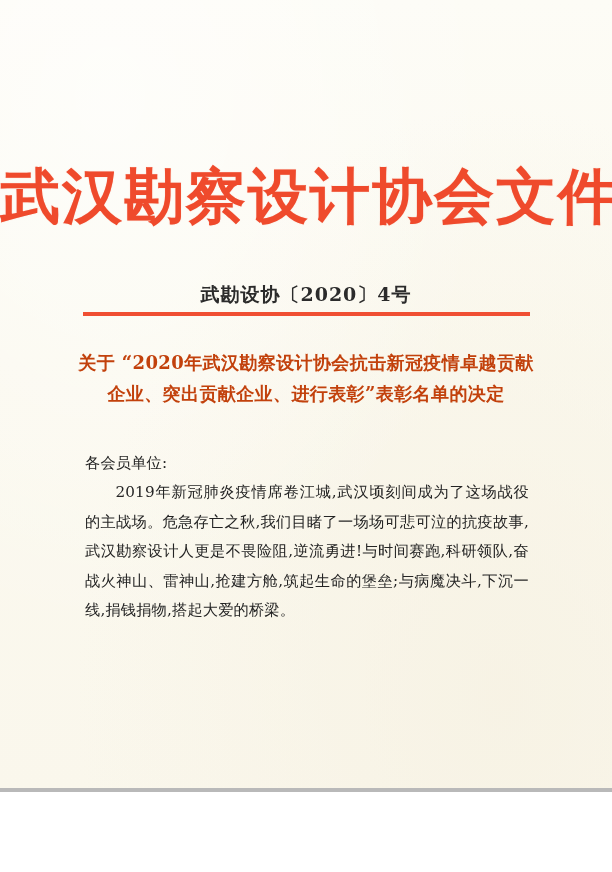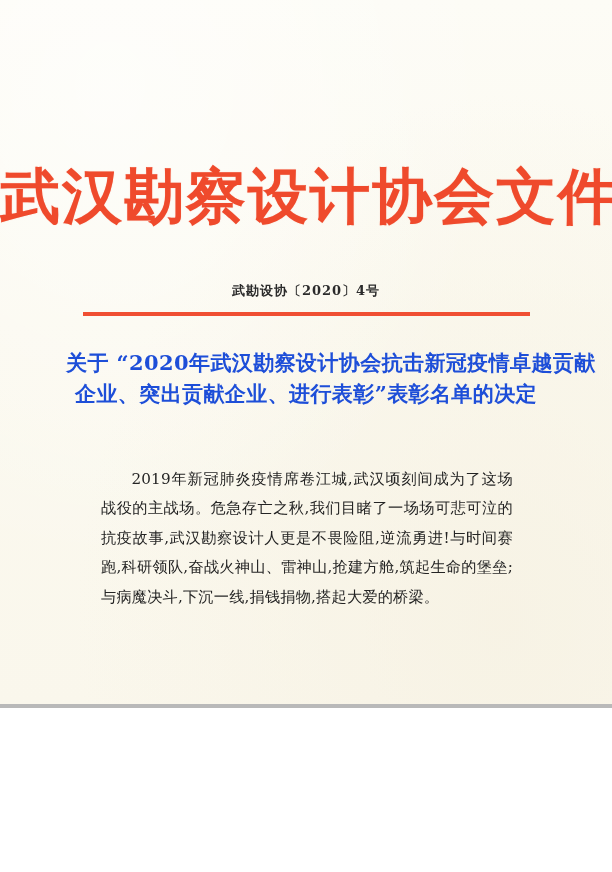--- a/index.html
+++ b/index.html
@@ -6,21 +6,21 @@
     margin: 0;
     padding: 0;
     background: #ffffff;
   }
   body {
     font-family: "DejaVu Serif", "Liberation Serif", serif;
   }
   .page {
     position: relative;
     width: 612px;
-    height: 708px;
+    height: 792px;
     background: #fcfaf1;
     overflow: hidden;
   }
   
   .paper-grain {
     position: absolute;
     inset: 0;
     background:
       radial-gradient(ellipse at 18% 12%, rgba(255,255,255,0.55) 0%, rgba(255,255,255,0) 55%),
       radial-gradient(ellipse at 82% 88%, rgba(246,241,226,0.75) 0%, rgba(255,255,255,0) 60%),
@@ -54,21 +54,21 @@
     white-space: nowrap;
     text-shadow: 0 0 1px rgba(239,74,44,0.35);
   }
 
   .docnum {
     position: absolute;
     top: 282px;
     left: 0;
     right: 0;
     text-align: center;
-    font-size: 13px;
+    font-size: 19px;
     font-weight: bold;
     color: #2b2b2b;
     letter-spacing: 1px;
   }
 
   .red-rule {
     position: absolute;
     top: 312px;
     left: 83px;
     width: 447px;
@@ -76,23 +76,23 @@
     background: #f04f33;
   }
 
   
   .doc-title {
     position: absolute;
     top: 347px;
     left: 66px;
     width: 480px;
     text-align: center;
-    font-size: 21px;
+    font-size: 18px;
     font-weight: bold;
-    color: #1d4ed8;
+    color: #c2410c;
     line-height: 31px;
     letter-spacing: 0.4px;
   }
   .doc-title .tl {
     display: block;
     white-space: nowrap;
   }
 
   
   .body-block {
@@ -103,21 +103,21 @@
     font-size: 15.2px;
     line-height: 29.4px;
     color: #242424;
     letter-spacing: 0.2px;
   }
   .salutation {
     margin: 0 0 0 0;
     text-align: left;
   }
   .para {
-    margin: 16px;
+    margin: 0;
     text-align: justify;
     text-align-last: left;
     text-indent: 2em;
   }
 </style>
 </head>
 <body>
 
 <div class="page">
   <div class="paper-grain"></div>
@@ -129,17 +129,18 @@
   <div class="docnum">武勘设协〔2020〕4号</div>
 
   <div class="red-rule"></div>
 
   <div class="doc-title">
     <span class="tl">关于 “2020年武汉勘察设计协会抗击新冠疫情卓越贡献</span>
     <span class="tl">企业、突出贡献企业、进行表彰”表彰名单的决定</span>
   </div>
 
   <div class="body-block">
+    <p class="salutation">各会员单位:</p>
     <p class="para">2019年新冠肺炎疫情席卷江城,武汉顷刻间成为了这场战役的主战场。危急存亡之秋,我们目睹了一场场可悲可泣的抗疫故事,武汉勘察设计人更是不畏险阻,逆流勇进!与时间赛跑,科研领队,奋战火神山、雷神山,抢建方舱,筑起生命的堡垒;与病魔决斗,下沉一线,捐钱捐物,搭起大爱的桥梁。</p>
   </div>
 
   <div class="bottom-edge"></div>
 </div>
 
 </body></html>

